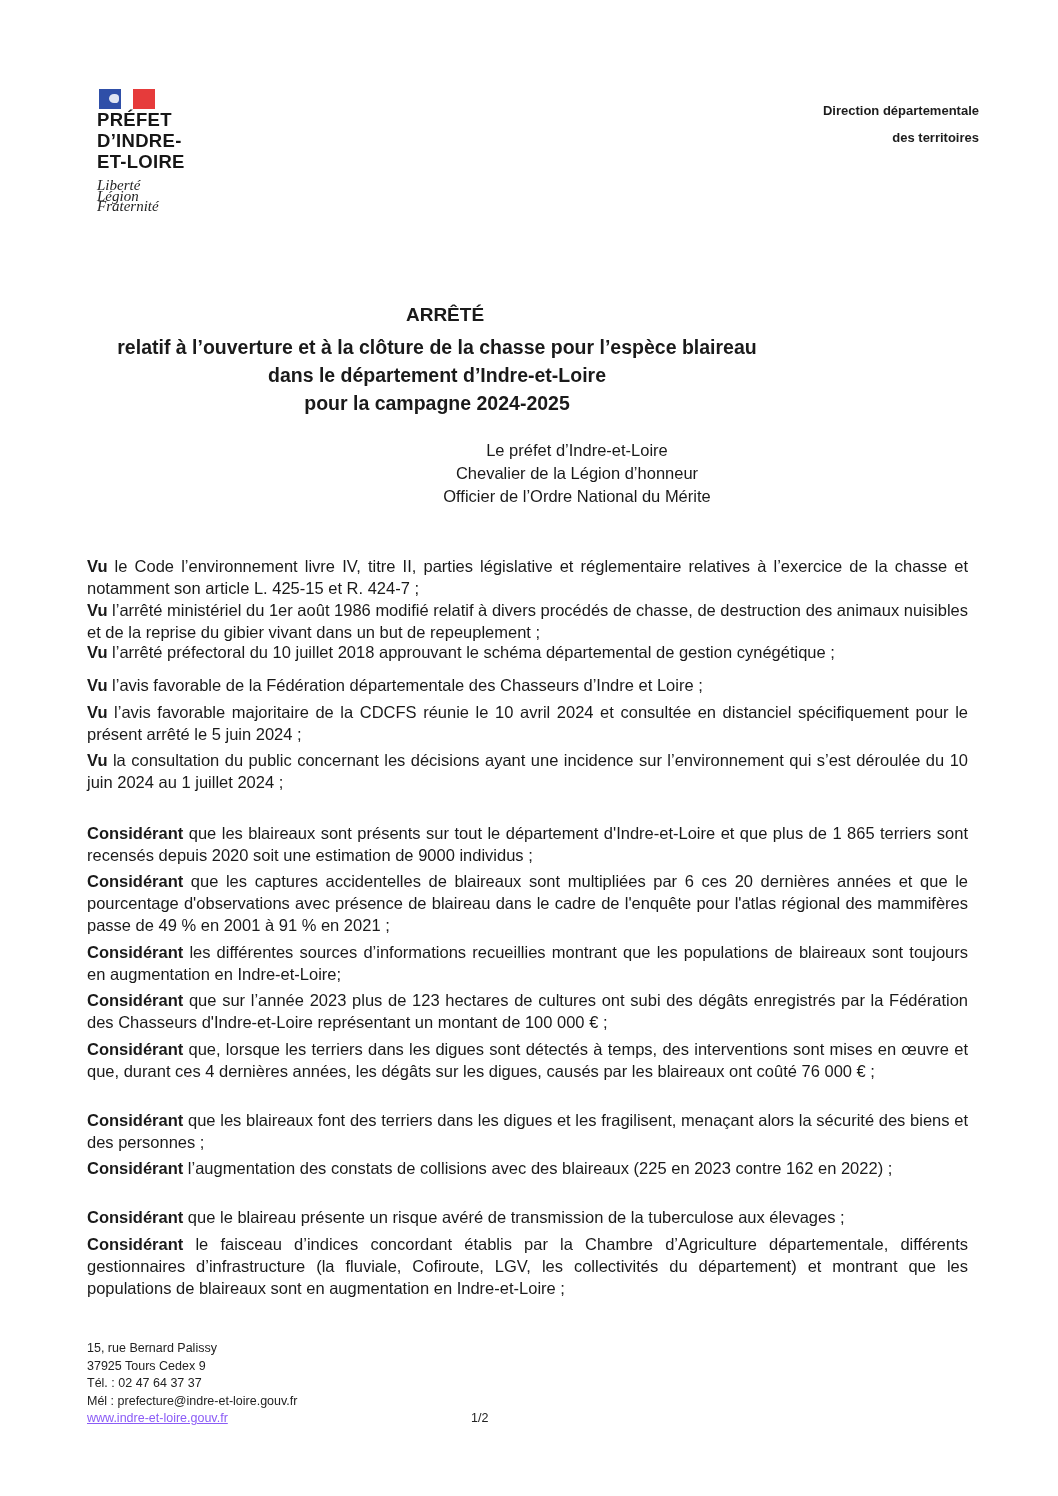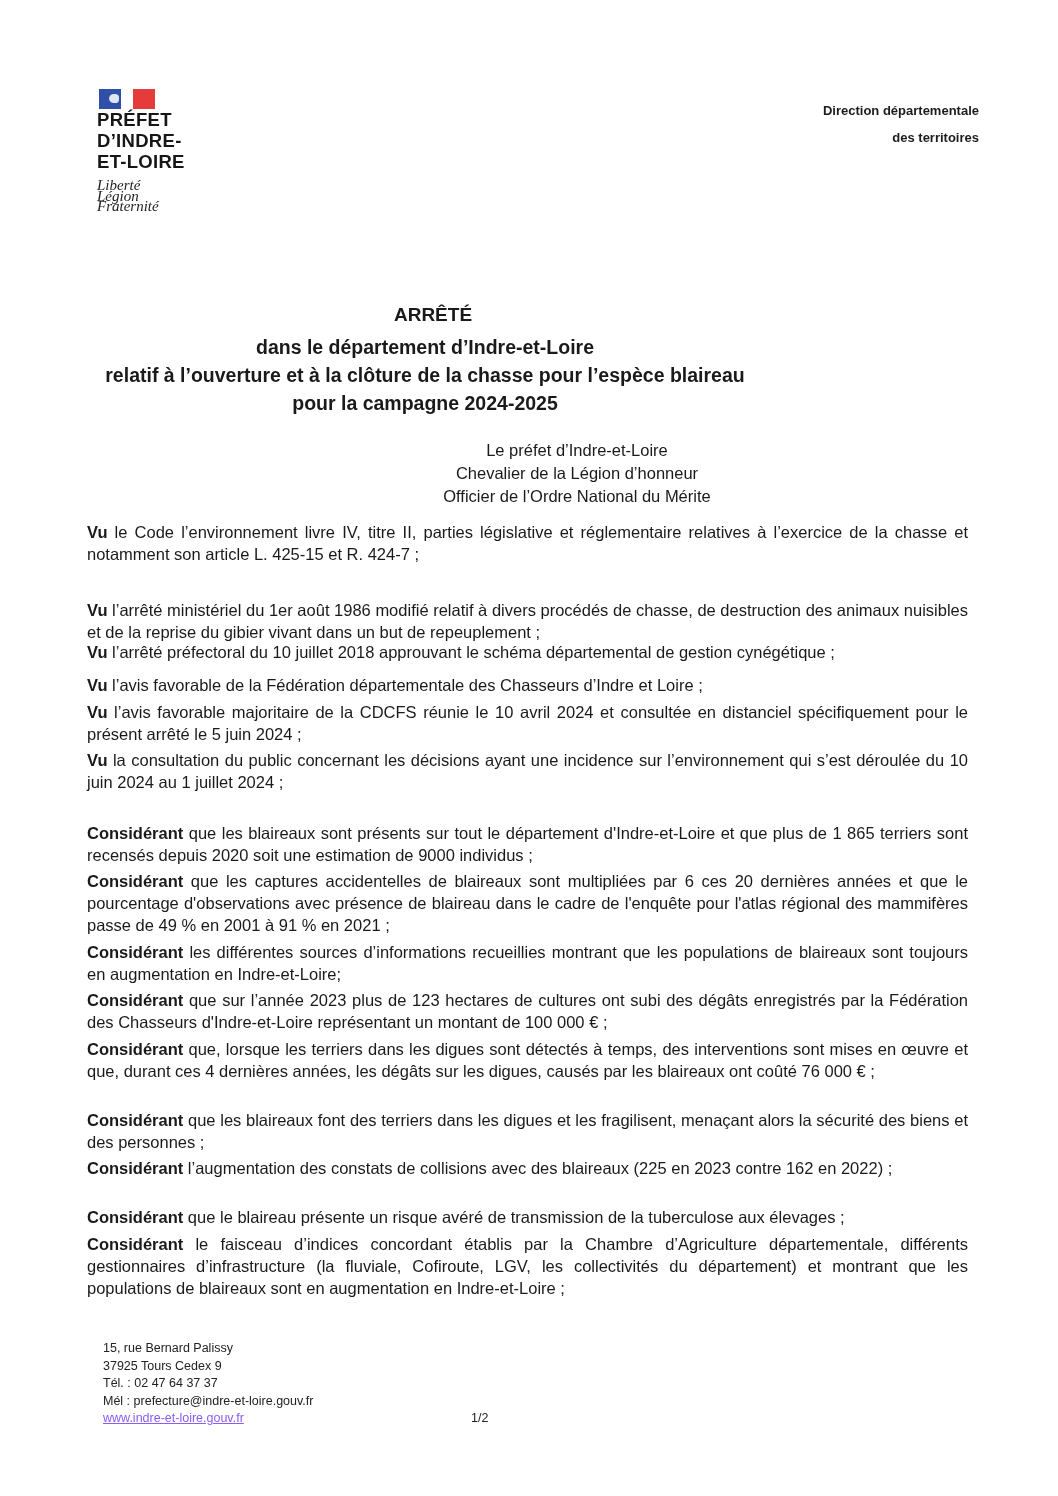--- a/index.html
+++ b/index.html
@@ -6,27 +6,27 @@
   body { width: 1058px; height: 1496px; position: relative; font-family: "Liberation Sans", "DejaVu Sans", sans-serif; color: #1a1a1a; overflow: hidden; }
   .logo { position: absolute; left: 97px; top: 89px; width: 140px; }
   .flag { display: flex; width: 56px; height: 20px; margin-left: 2px; }
   .flag .blue { width: 22px; background: #2f4fa8; position: relative; }
   .flag .white { width: 12px; background: #ffffff; }
   .flag .red { width: 22px; background: #e63b3b; }
   .flag .blue .marianne { position: absolute; right: 2px; top: 5px; width: 10px; height: 9px; border-radius: 50% 40% 40% 50%; background: #ffffff; opacity: 0.85; }
   .prefet { font-weight: bold; font-size: 18.5px; line-height: 21px; letter-spacing: 0.3px; color: #161616; }
   .devise { margin-top: 8px; font-family: "Liberation Serif", "DejaVu Serif", serif; font-style: italic; font-size: 15px; line-height: 10.5px; color: #222; }
   .direction { position: absolute; right: 79px; top: 97px; text-align: right; font-weight: bold; font-size: 13px; line-height: 27px; color: #1c1c1c; }
-  .title-block { position: absolute; left: 4px; width: 842px; top: 302px; text-align: center; }
+  .title-block { position: absolute; left: 16px; width: 842px; top: 302px; text-align: center; }
   .title-block .arrete { font-weight: bold; font-size: 19px; line-height: 26px; margin-left: 16px; }
   .title-block .subtitle { font-weight: bold; font-size: 19.5px; line-height: 28px; margin-top: 5px; }
   .issuer { position: absolute; left: 0; width: 1058px; top: 439px; text-align: center; font-size: 16.5px; line-height: 23px; margin-left: 48px; }
   .para { position: absolute; left: 87px; width: 881px; font-size: 16.5px; line-height: 22px; text-align: justify; text-align-last: left; }
   .para b { font-weight: bold; }
-  .footer { position: absolute; left: 87px; top: 1340px; font-size: 12.5px; line-height: 17.5px; color: #222; margin-left: 16px; }
+  .footer { position: absolute; left: 87px; top: 1340px; font-size: 12.5px; line-height: 17.5px; color: #222; }
   .footer a { color: #8b5cf6; text-decoration: underline; }
   .page-num { position: absolute; left: 471px; top: 1411px; font-size: 12.5px; color: #222; }
 </style>
 </head>
 <body>
 
 <div class="logo">
   <div class="flag">
     <div class="blue">
         <div class="marianne"></div>
@@ -47,33 +47,33 @@
 </div>
 
 <div class="direction">
   <div>Direction départementale</div>
   <div>des territoires</div>
 </div>
 
 <div class="title-block">
   <div class="arrete">ARRÊTÉ</div>
   <div class="subtitle">
+    <div>relatif à l’ouverture et à la clôture de la chasse pour l’espèce blaireau</div>
     <div>dans le département d’Indre-et-Loire</div>
-    <div>relatif à l’ouverture et à la clôture de la chasse pour l’espèce blaireau</div>
     <div>pour la campagne 2024-2025</div>
   </div>
 </div>
 
 <div class="issuer">
   <div>Le préfet d’Indre-et-Loire</div>
   <div>Chevalier de la Légion d’honneur</div>
   <div>Officier de l’Ordre National du Mérite</div>
 </div>
 
-<div class="para" style="top:521px"><b>Vu</b><span> le Code l’environnement livre IV, titre II, parties législative et réglementaire relatives à l’exercice de la chasse et notamment son article L. 425-15 et R. 424-7 ;</span></div>
+<div class="para" style="top:555px"><b>Vu</b><span> le Code l’environnement livre IV, titre II, parties législative et réglementaire relatives à l’exercice de la chasse et notamment son article L. 425-15 et R. 424-7 ;</span></div>
 <div class="para" style="top:599px"><b>Vu</b><span> l’arrêté ministériel du 1er août 1986 modifié relatif à divers procédés de chasse, de destruction des animaux nuisibles et de la reprise du gibier vivant dans un but de repeuplement ;</span></div>
 <div class="para" style="top:641px"><b>Vu</b><span> l’arrêté préfectoral du 10 juillet 2018 approuvant le schéma départemental de gestion cynégétique ;</span></div>
 <div class="para" style="top:674px"><b>Vu</b><span> l’avis favorable de la Fédération départementale des Chasseurs d’Indre et Loire ;</span></div>
 <div class="para" style="top:701px"><b>Vu</b><span> l’avis favorable majoritaire de la CDCFS réunie le 10 avril 2024 et consultée en distanciel spécifiquement pour le présent arrêté le 5 juin 2024 ;</span></div>
 <div class="para" style="top:749px"><b>Vu</b><span> la consultation du public concernant les décisions ayant une incidence sur l’environnement qui s’est déroulée du 10 juin 2024 au 1 juillet 2024 ;</span></div>
 
 <div class="para" style="top:822px"><b>Considérant</b><span> que les blaireaux sont présents sur tout le département d'Indre-et-Loire et que plus de 1 865 terriers sont recensés depuis 2020 soit une estimation de 9000 individus ;</span></div>
 <div class="para" style="top:870px"><b>Considérant</b><span> que les captures accidentelles de blaireaux sont multipliées par 6 ces 20 dernières années et que le pourcentage d'observations avec présence de blaireau dans le cadre de l'enquête pour l'atlas régional des mammifères passe de 49 % en 2001 à 91 % en 2021 ;</span></div>
 <div class="para" style="top:941px"><b>Considérant</b><span> les différentes sources d’informations recueillies montrant que les populations de blaireaux sont toujours en augmentation en Indre-et-Loire;</span></div>
 <div class="para" style="top:989px"><b>Considérant</b><span> que sur l’année 2023 plus de 123 hectares de cultures ont subi des dégâts enregistrés par la Fédération des Chasseurs d'Indre-et-Loire représentant un montant de 100 000 € ;</span></div>

